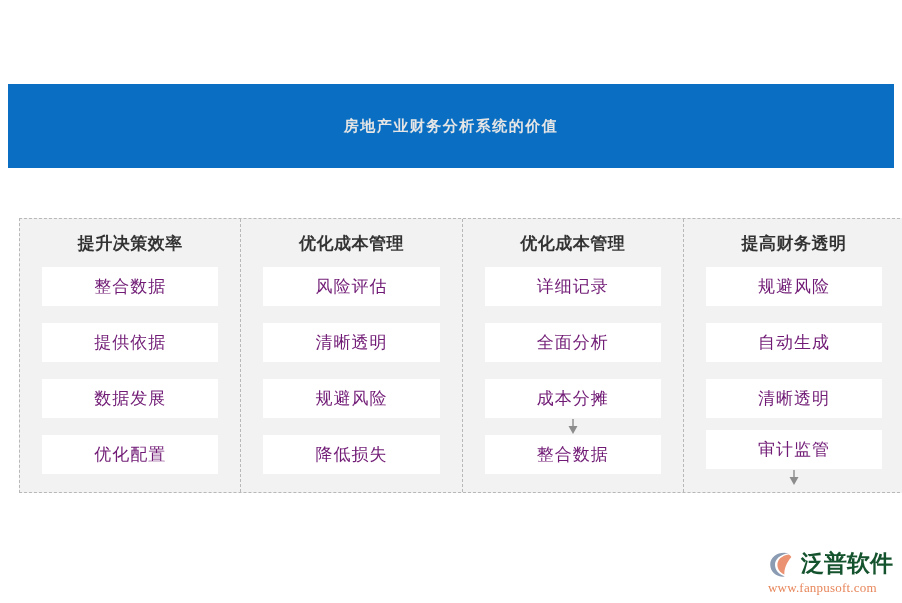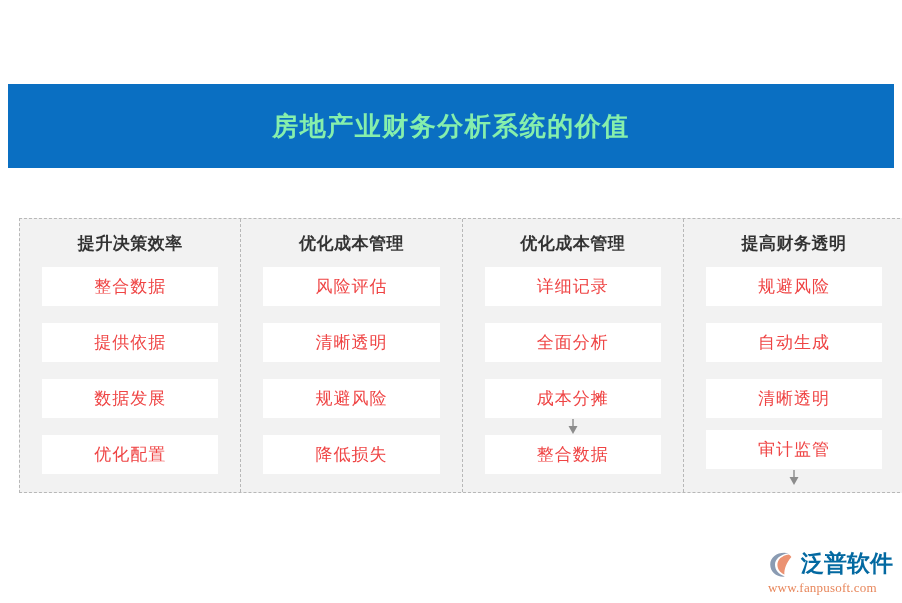--- a/index.html
+++ b/index.html
@@ -25,22 +25,22 @@
     left: 8px;
     top: 84px;
     width: 886px;
     height: 84px;
     background: #0a6fc2;
     display: flex;
     align-items: center;
     justify-content: center;
   }
   .title-banner .title-text {
-    color: #86efac;
-    font-size: 26px;
+    color: #e5e5e5;
+    font-size: 15px;
     font-weight: bold;
     letter-spacing: 1.5px;
     font-family: "Liberation Serif", "DejaVu Serif", serif;
     white-space: nowrap;
   }
 
   
   .columns-wrap {
     position: absolute;
     left: 19px;
@@ -90,21 +90,21 @@
     justify-content: flex-start;
     position: relative;
   }
 
   .card {
     background: #ffffff;
     height: 39px;
     display: flex;
     align-items: center;
     justify-content: center;
-    color: #ef4444;
+    color: #701a75;
     font-size: 17px;
     letter-spacing: 1px;
     white-space: nowrap;
   }
 
   .gap {
     flex: 1 1 auto;
     position: relative;
     min-height: 17px;
   }
@@ -131,21 +131,21 @@
   .logo-row {
     display: flex;
     align-items: center;
     height: 30px;
   }
   .logo-mark { width: 30px; height: 29px; flex: 0 0 auto; }
   .logo-word {
     margin-left: 3px;
     font-size: 23px;
     font-weight: bold;
-    color: #0369a1;
+    color: #14532d;
     letter-spacing: 0px;
     line-height: 28px;
     font-family: "Liberation Serif", "DejaVu Serif", serif;
     white-space: nowrap;
   }
   .logo-url {
     margin-top: 1px;
     font-size: 13px;
     color: #e8875c;
     letter-spacing: 0.2px;

